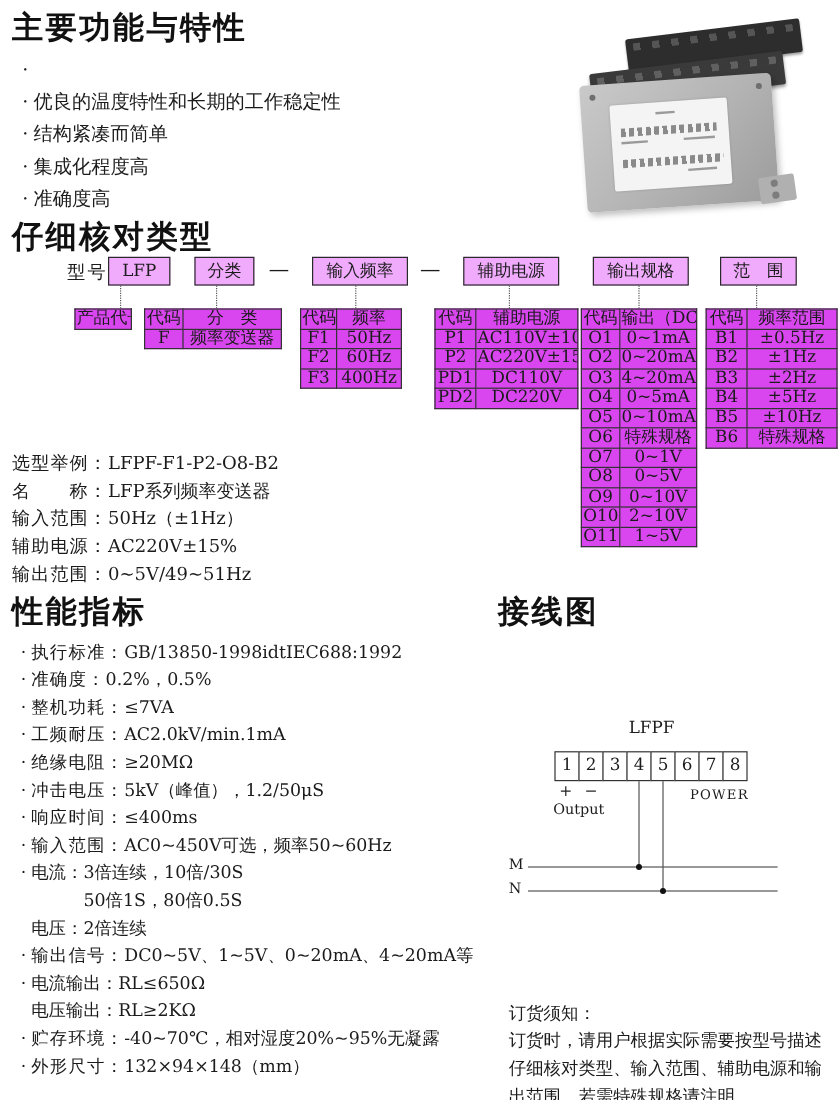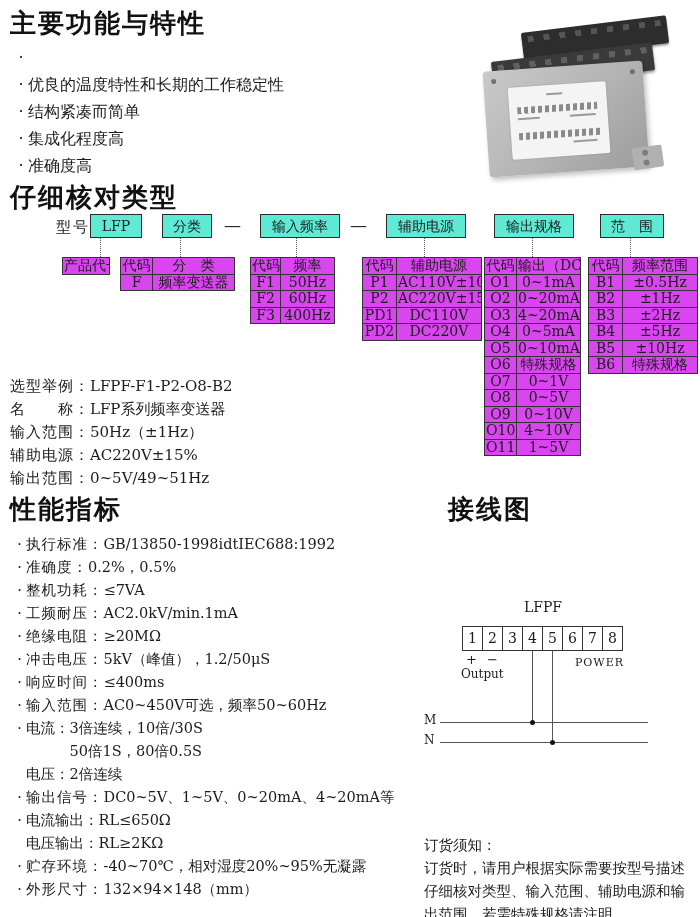--- a/index.html
+++ b/index.html
@@ -41,21 +41,21 @@
     background:repeating-linear-gradient(90deg,#8a8a8a 0 4px,#f4f4f4 4px 7px);}
   .lbl-text{position:absolute;height:2px;background:#9a9a9a;}
   .dev-flange{position:absolute;right:-14px;bottom:-2px;width:30px;height:22px;
     background:#b0b0b0;transform:rotate(-4deg);border-radius:2px;}
   .dev-flange:before,.dev-flange:after{content:"";position:absolute;width:6px;height:6px;
     border-radius:50%;background:#7d7d7d;top:3px;left:10px;}
   .dev-flange:after{top:13px;}
   
   .flow-label{position:absolute;left:56px;top:218px;font-size:15px;letter-spacing:2px;}
   .fbox{position:absolute;top:214px;height:22px;line-height:22px;
-    border:1px solid #2a2a2a;text-align:center;font-size:14px;background:#5eead4;}
+    border:1px solid #2a2a2a;text-align:center;font-size:14px;background:#f0abfc;}
   .fdash{position:absolute;top:215px;font-size:17px;letter-spacing:-1px;}
   .conn{position:absolute;top:238px;height:19px;width:0;border-left:1px dotted #555;}
   
   .mtab{position:absolute;top:257px;border-collapse:collapse;table-layout:fixed;
     font-size:14px;background:#d946ef;}
   .mtab th,.mtab td{border:1px solid #333;text-align:center;font-weight:normal;
     height:15.5px;line-height:13px;padding:0 1px;overflow:hidden;white-space:nowrap;}
   
   .ex{position:absolute;left:10px;top:375px;font-size:15px;line-height:23px;}
   .ex .exl{letter-spacing:1px;}
@@ -277,21 +277,21 @@
         <tr>
           <td>O8</td>
           <td>0~5V</td>
         </tr>
         <tr>
           <td>O9</td>
           <td>0~10V</td>
         </tr>
         <tr>
           <td>O10</td>
-          <td>4~10V</td>
+          <td>2~10V</td>
         </tr>
         <tr>
           <td>O11</td>
           <td>1~5V</td>
         </tr>
       </tbody>
   </table>
 
   <table class="mtab" style="left:588px;width:110px">
     <colgroup>
@@ -403,21 +403,21 @@
         <span class="plbl">贮存环境：</span>
         <span class="pval">-40~70℃，相对湿度20%~95%无凝露</span>
       </div>
     <div class="pitem">
         <span class="dot">·</span>
         <span class="plbl">外形尺寸：</span>
         <span class="pval">132×94×148（mm）</span>
       </div>
   </div>
 
-  <h1 class="h" style="left:448px;top:492px">接线图</h1>
+  <h1 class="h" style="left:415px;top:492px">接线图</h1>
 
   <div class="wd-dev">LFPF</div>
   <div class="wd-strip">
     <div class="wd-cell">1</div>
     <div class="wd-cell">2</div>
     <div class="wd-cell">3</div>
     <div class="wd-cell">4</div>
     <div class="wd-cell">5</div>
     <div class="wd-cell">6</div>
     <div class="wd-cell">7</div>

